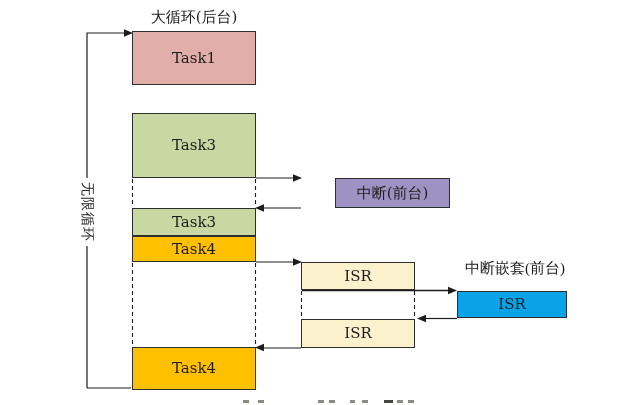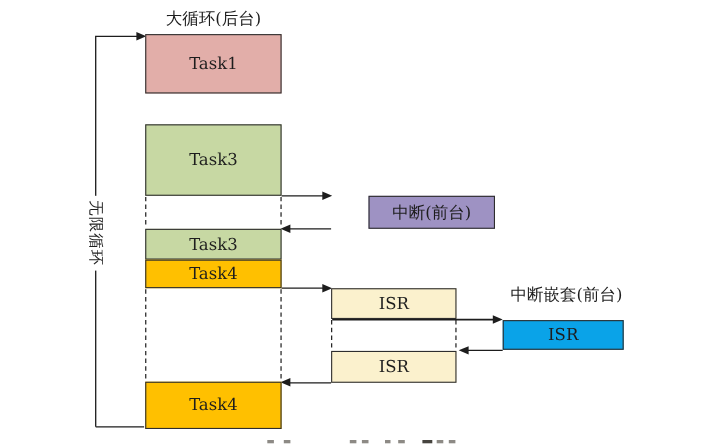--- a/index.html
+++ b/index.html
@@ -49,20 +49,21 @@
     text-align: center;
     font-size: 15px;
     z-index: 2;
   }
   .nested-caption {
     position: absolute;
     left: 448px; top: 259px; width: 134px;
     text-align: center;
     font-size: 15px;
     z-index: 2;
+    font-family: Liberation Serif, serif;
   }
   .loop-label {
     position: absolute;
     left: 87px; top: 212px;
     transform: translate(-50%, -50%) rotate(90deg);
     background: #ffffff;
     padding: 0 4px;
     font-size: 14px;
     letter-spacing: 1px;
     white-space: nowrap;

